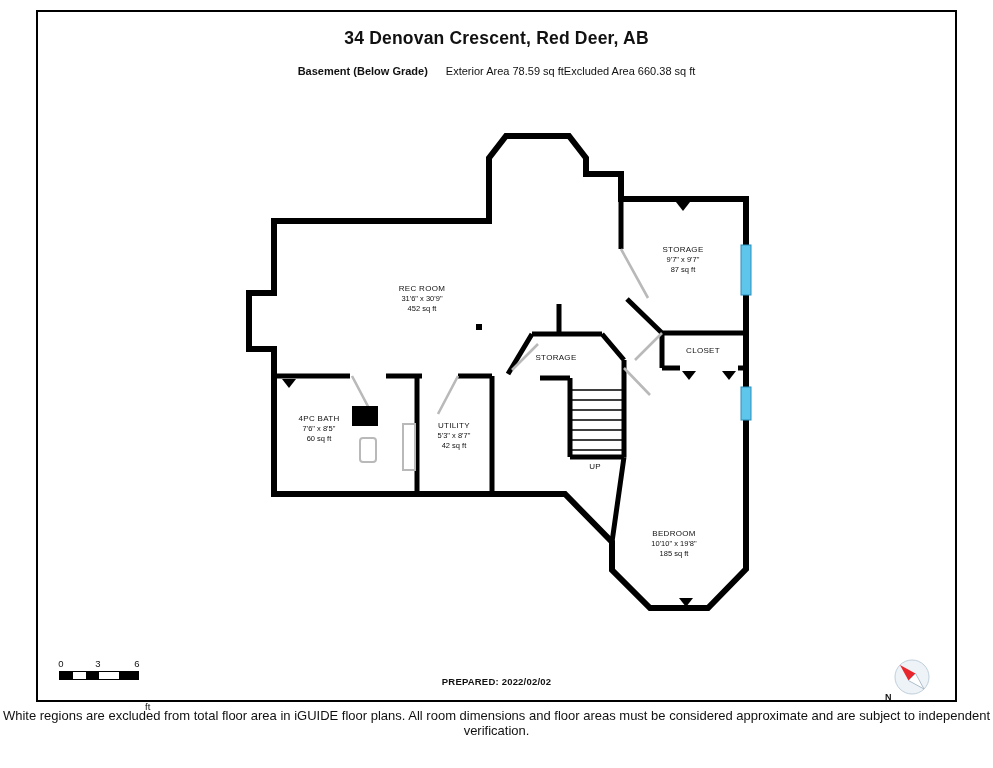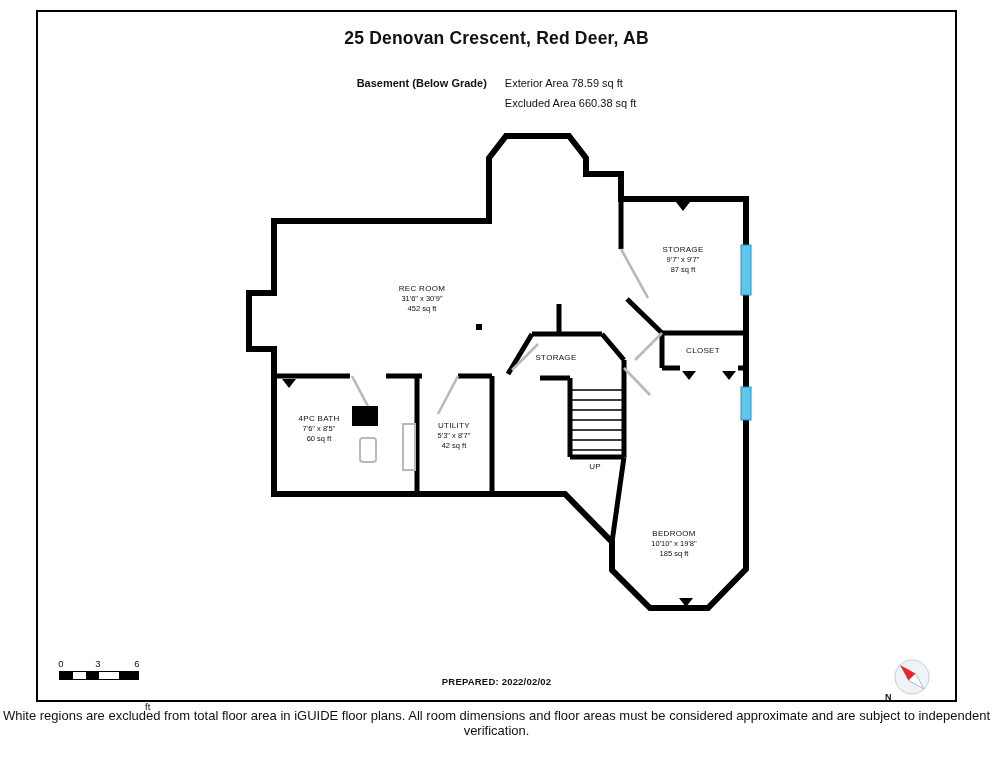--- a/index.html
+++ b/index.html
@@ -21,29 +21,29 @@
     position:absolute;
     top:16px;left:0;right:0;
     text-align:center;
     font-size:17.5px;
     font-weight:bold;
     letter-spacing:.2px;
     margin:0;
   }
   .subtitle{
     position:absolute;
-    top:64px;left:0;right:0;
+    top:52px;left:0;right:0;
     display:flex;
     justify-content:center;
     align-items:flex-start;
     gap:18px;
     font-size:11px;
   }
   .subtitle .floor-label{font-weight:bold;line-height:14px;}
-  .subtitle .areas{display:flex;flex-direction:column;line-height:14px;}
+  .subtitle .areas{display:flex;flex-direction:row;line-height:14px;}
   .subtitle .areas div{margin-bottom:6px;}
   svg text{
     font-family:"Liberation Sans", sans-serif;
     fill:#111;
   }
   .room-name{font-size:8px;letter-spacing:.3px;}
   .room-dim{font-size:7.5px;}
   .scale{
     position:absolute;left:21px;top:646px;width:110px;height:36px;
     font-size:9.5px;
@@ -77,21 +77,21 @@
     color:#111;
   }
 </style>
 </head>
 <body>
 
 <div class="page">
 
   <div class="frame">
 
-    <h1 class="title">25 Denovan Crescent, Red Deer, AB</h1>
+    <h1 class="title">34 Denovan Crescent, Red Deer, AB</h1>
 
     <div class="subtitle">
       <span class="floor-label">Basement (Below Grade)</span>
       <span class="areas">
         <div>Exterior Area 78.59 sq ft</div>
         <div>Excluded Area 660.38 sq ft</div>
       </span>
     </div>
 
     <svg width="917" height="688" viewBox="36 10 917 688" style="position:absolute;left:0;top:0;">

